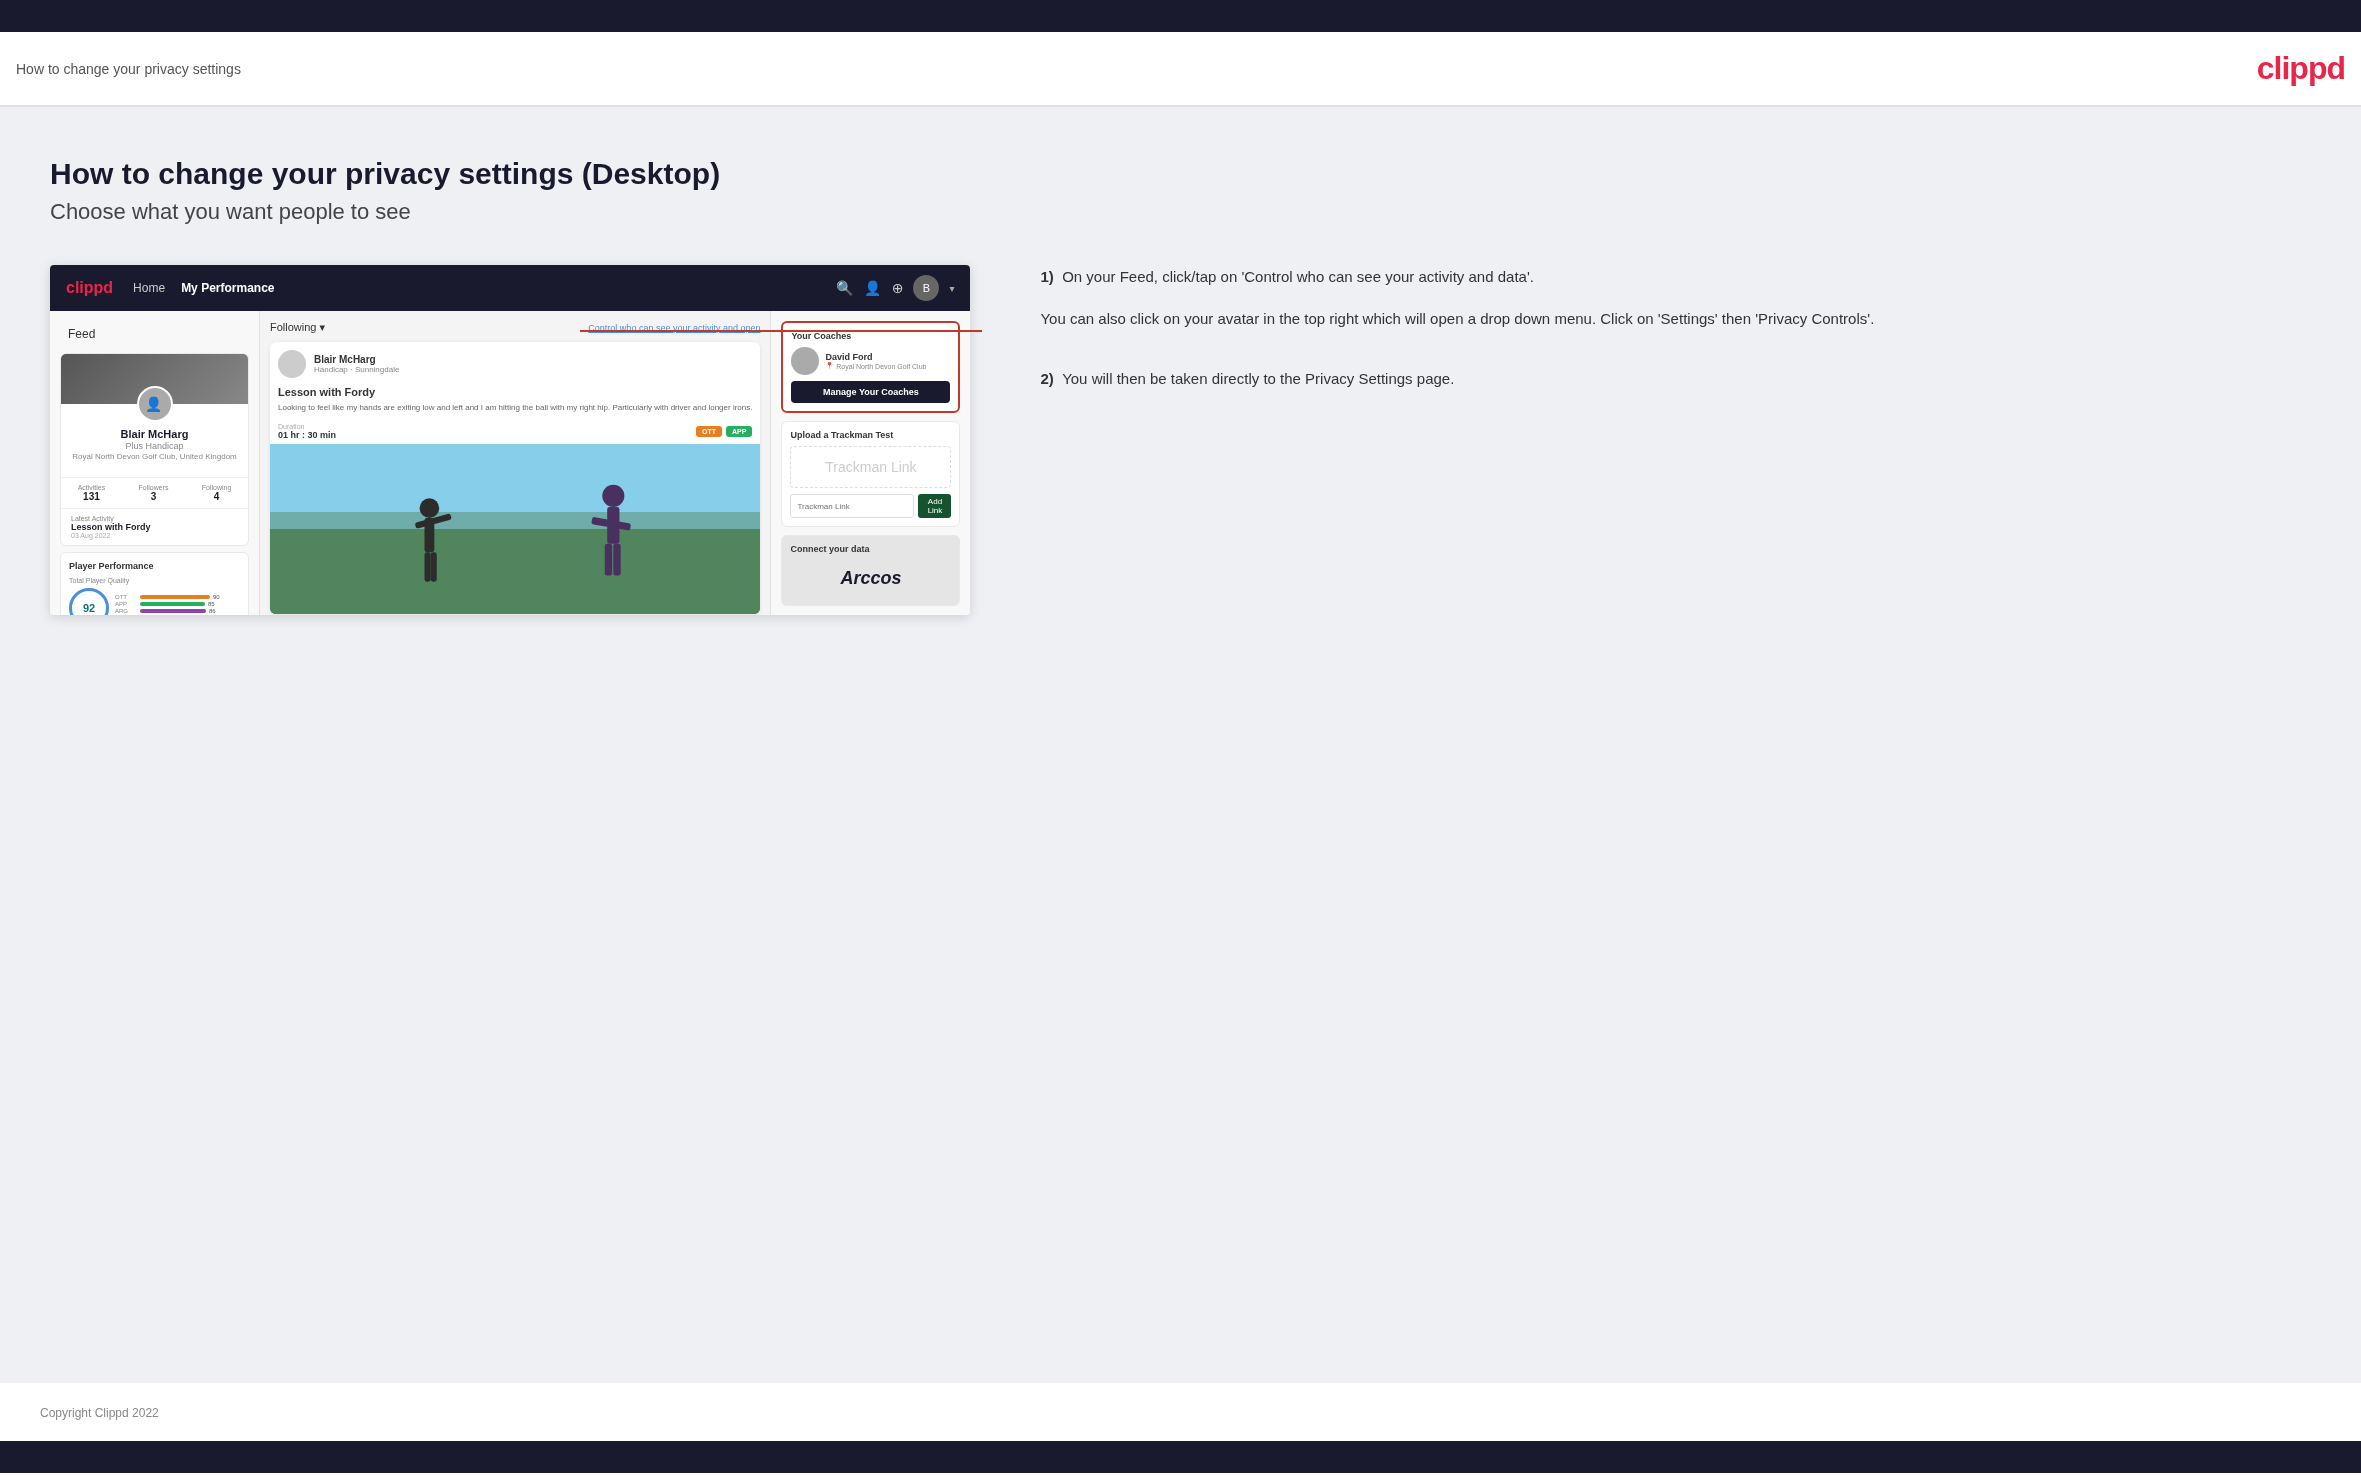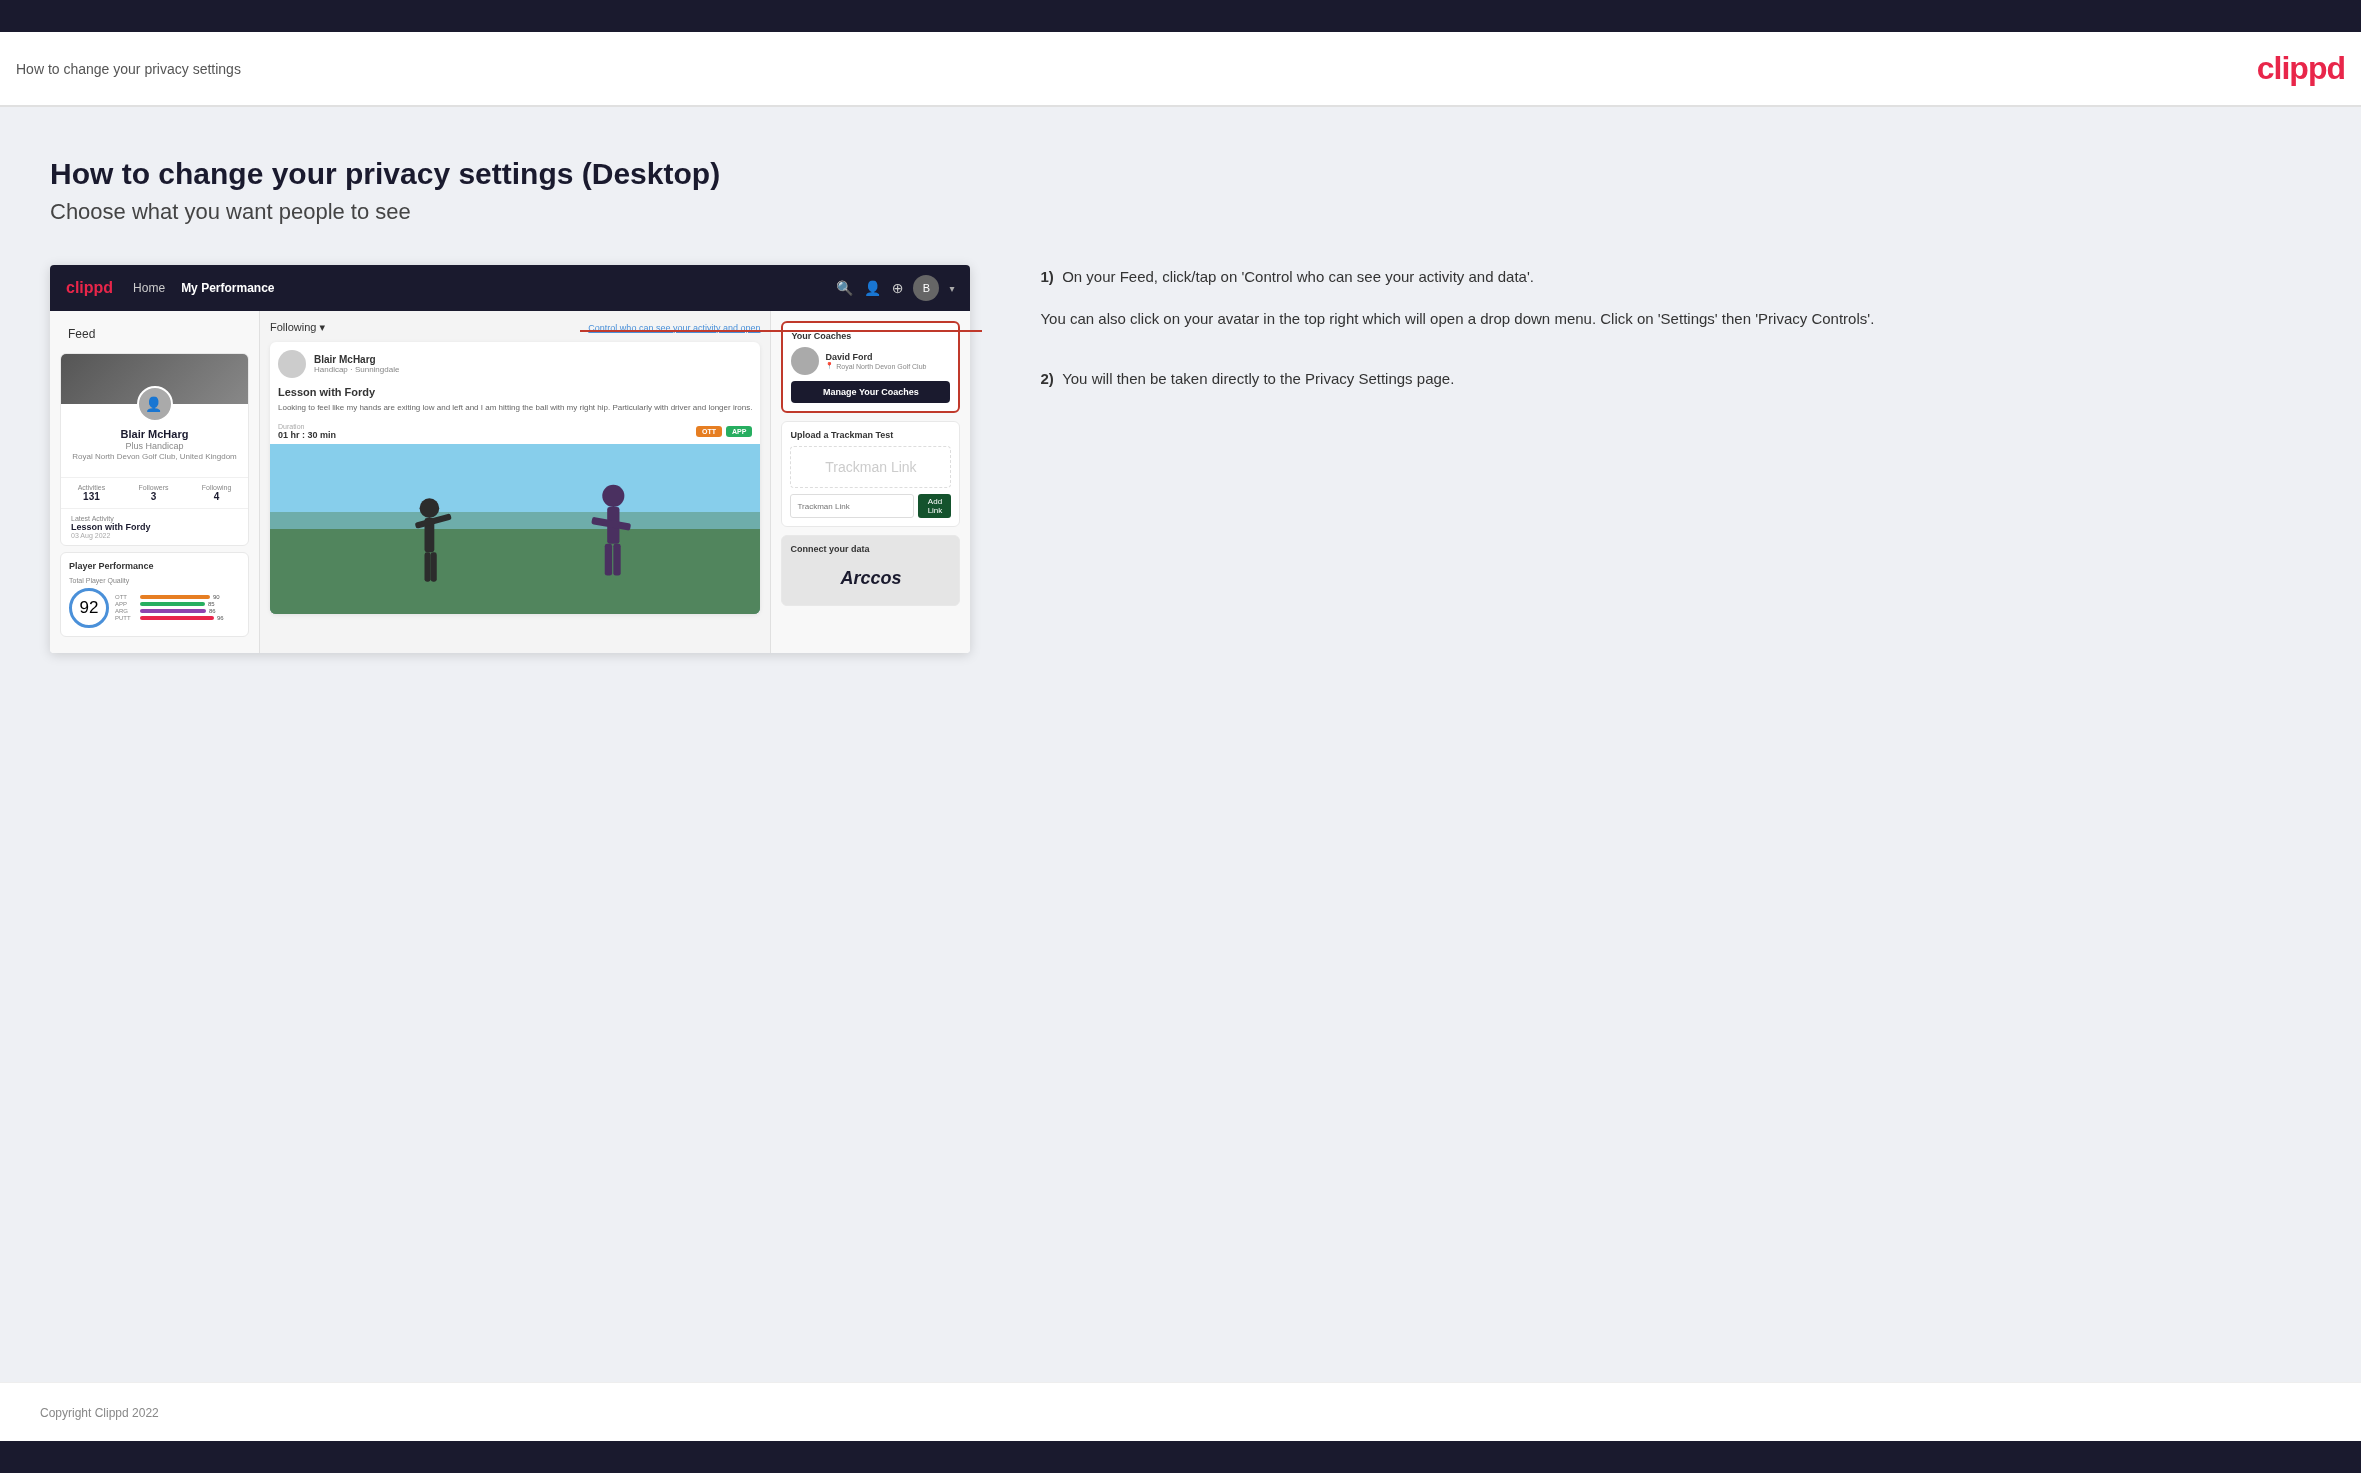--- a/index.html
+++ b/index.html
@@ -127,21 +127,21 @@
       display: inline-flex;
       align-items: center;
       justify-content: center;
       color: #fff;
       font-size: 11px;
     }
 
     
     .app-body {
       display: flex;
-      height: 342px;
+      height: 304px;
       overflow: hidden;
     }
 
     
     .app-sidebar {
       width: 210px;
       flex-shrink: 0;
       background: #f8f8f8;
       border-right: 1px solid #e0e0e0;
       padding: 10px;
@@ -279,23 +279,23 @@
     }
 
     .quality-circle {
       width: 40px;
       height: 40px;
       border-radius: 50%;
       border: 3px solid #4a90d9;
       display: flex;
       align-items: center;
       justify-content: center;
-      font-weight: 400;
-      font-size: 17px;
-      color: #000000;
+      font-weight: 700;
+      font-size: 11px;
+      color: #0f766e;
     }
 
     .quality-bars {
       flex: 1;
     }
 
     .quality-bar-row {
       display: flex;
       align-items: center;
       gap: 3px;

